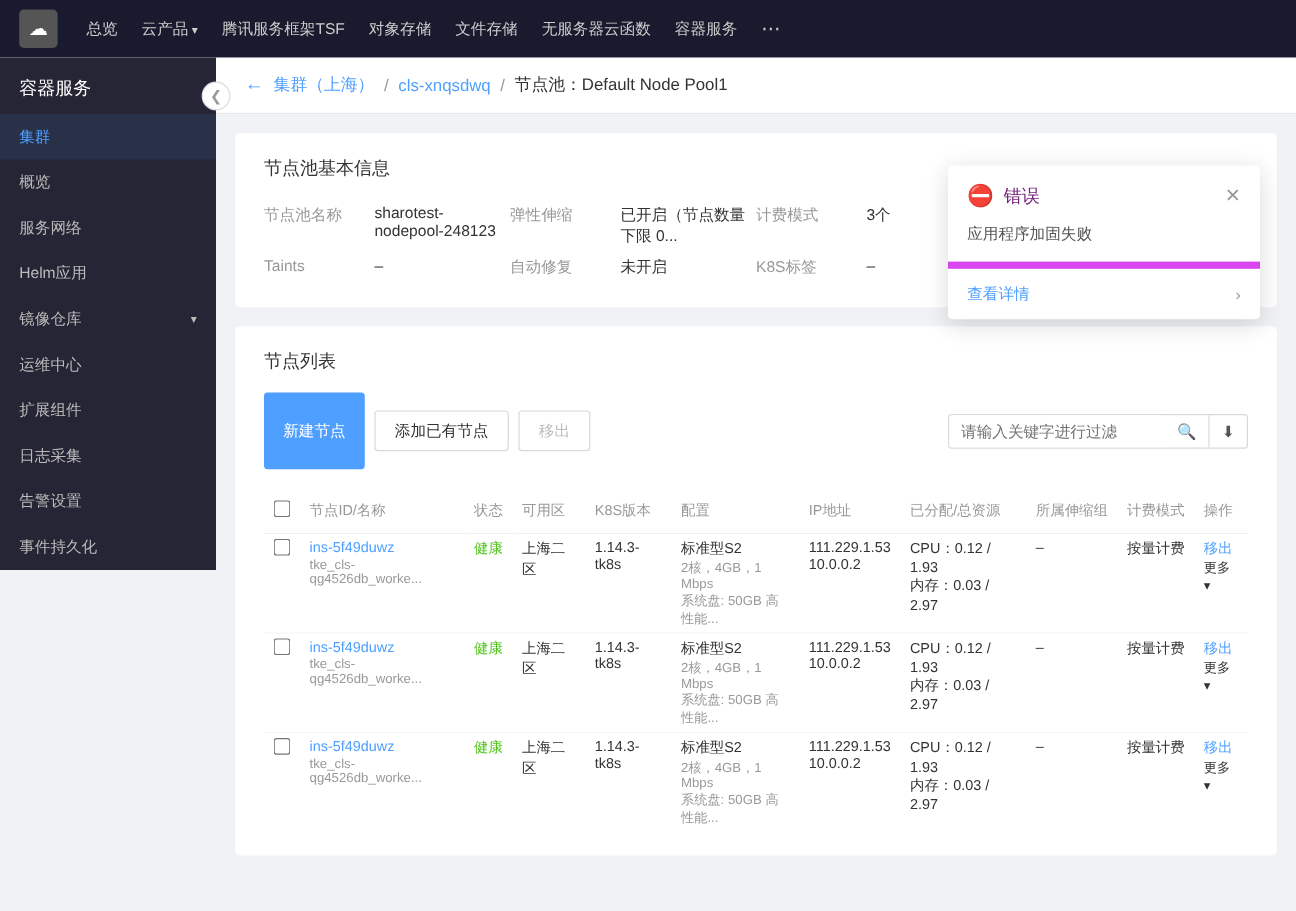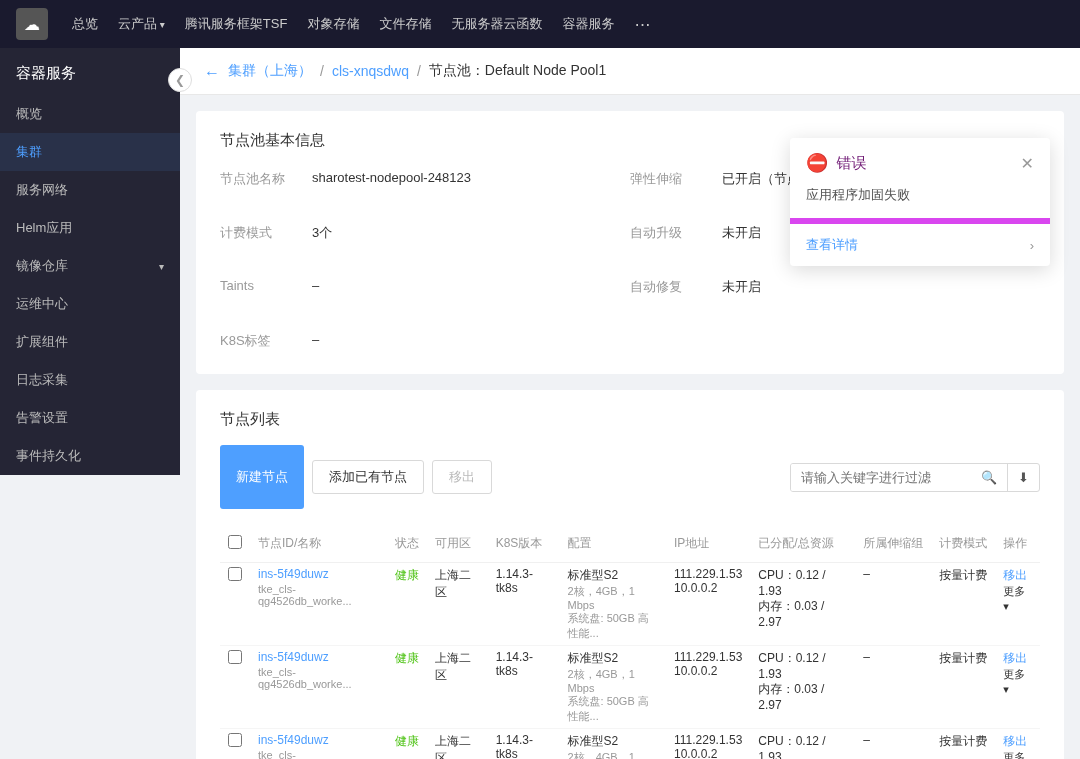--- a/index.html
+++ b/index.html
@@ -93,21 +93,21 @@
 
     
     .info-section {
       background: #fff;
       margin: 16px;
       border-radius: 4px;
       padding: 20px 24px;
       position: relative;
     }
     .section-title { font-size: 15px; font-weight: 500; color: #333; margin-bottom: 16px; }
-    .info-grid { display: grid; grid-template-columns: 1fr 1fr; gap: 28px 0; }
+    .info-grid { display: grid; grid-template-columns: 1fr 1fr 1fr 1fr; gap: 0 0; }
     .info-row { display: flex; align-items: flex-start; gap: 12px; padding: 4px 0; }
     .info-label { color: #999; min-width: 80px; flex-shrink: 0; }
     .info-value { color: #333; }
 
     
     .list-section {
       background: #fff;
       margin: 0 16px 16px;
       border-radius: 4px;
       padding: 20px 24px;
@@ -229,25 +229,25 @@
     <span class="nav-item icon-grid">⋯</span>
   </div>
   <div class="spacer"></div>
 </div>
 
 <div class="main-layout">
 
   <div class="sidebar-wrapper" style="position:relative;">
     <div class="sidebar">
       <div class="sidebar-title">容器服务</div>
-      <div class="sidebar-item">
-        <span>概览</span>
-      </div>
       <div class="sidebar-item active">
         <span>集群</span>
+      </div>
+      <div class="sidebar-item">
+        <span>概览</span>
       </div>
       <div class="sidebar-item">
         <span>服务网络</span>
       </div>
       <div class="sidebar-item">
         <span>Helm应用</span>
       </div>
       <div class="sidebar-item">
         <span>镜像仓库</span>
         <span class="collapse-arrow">▾</span>

